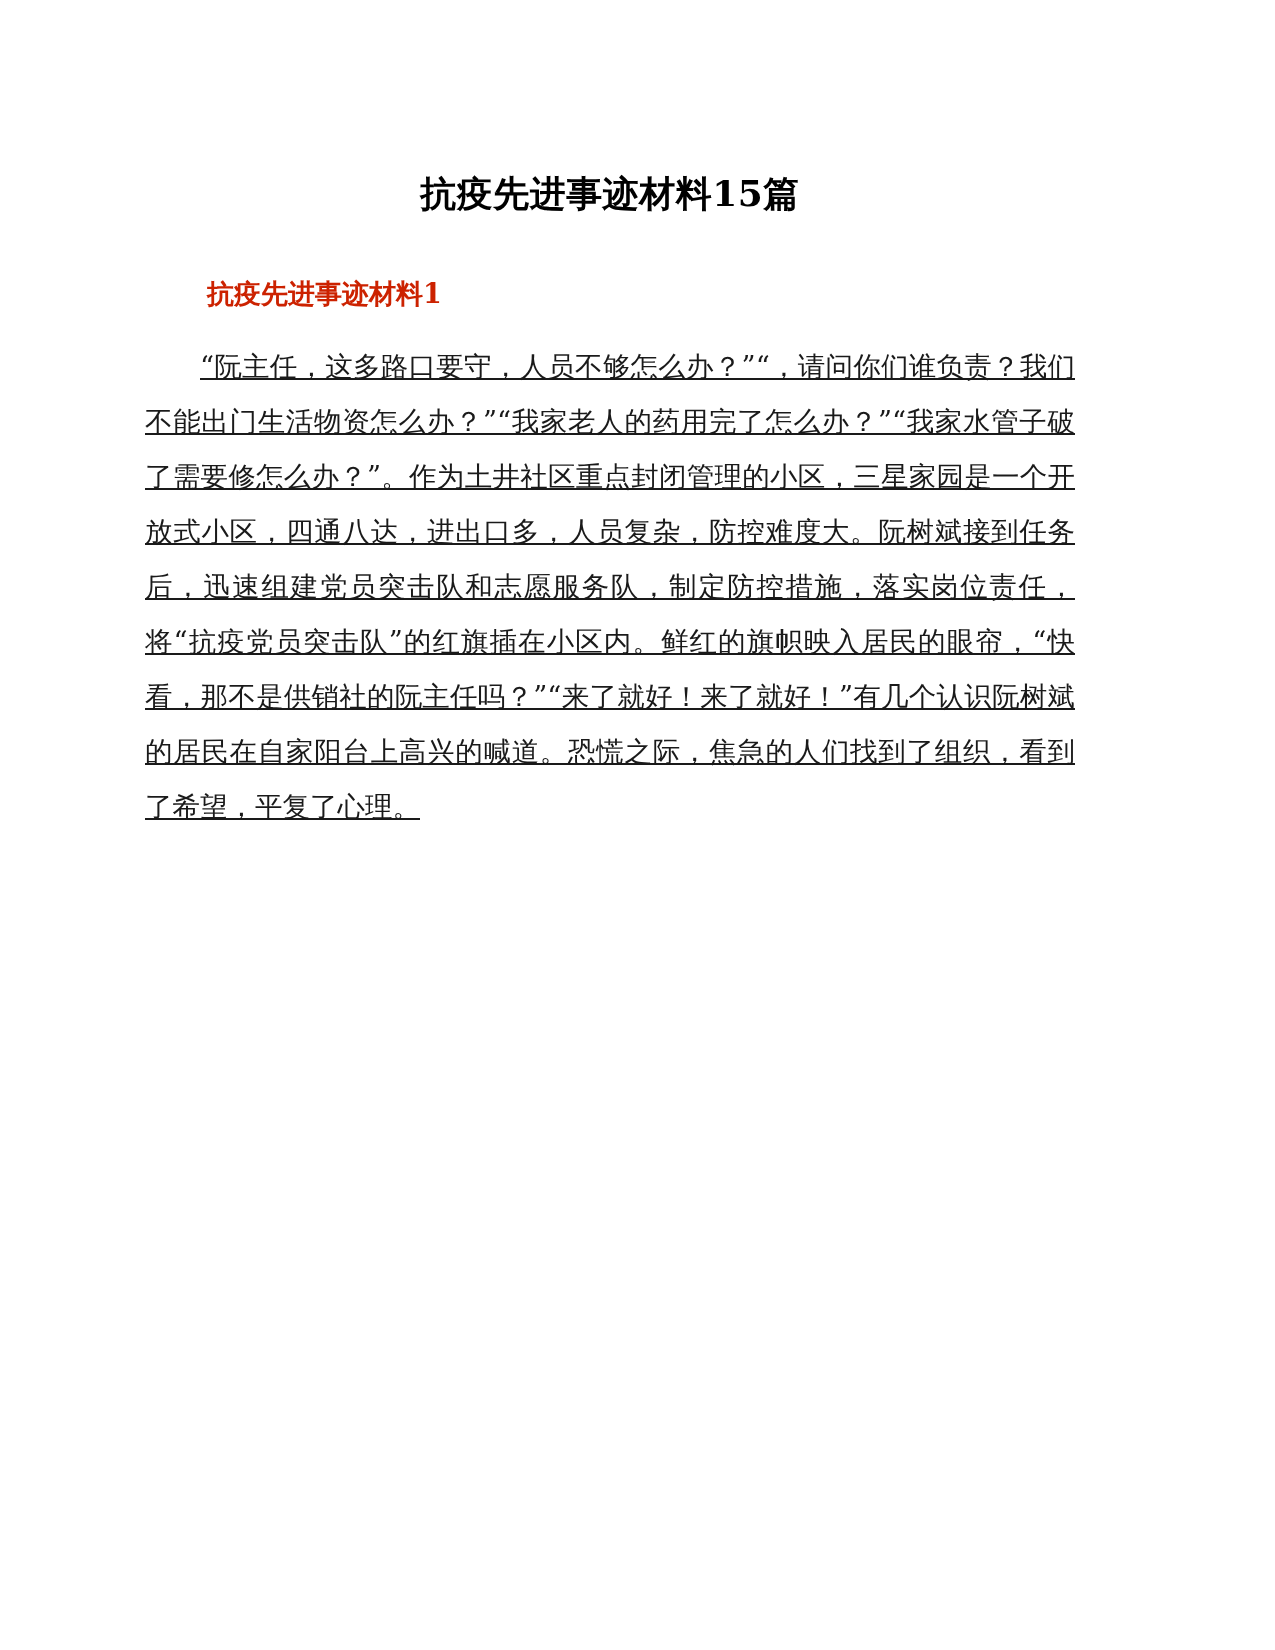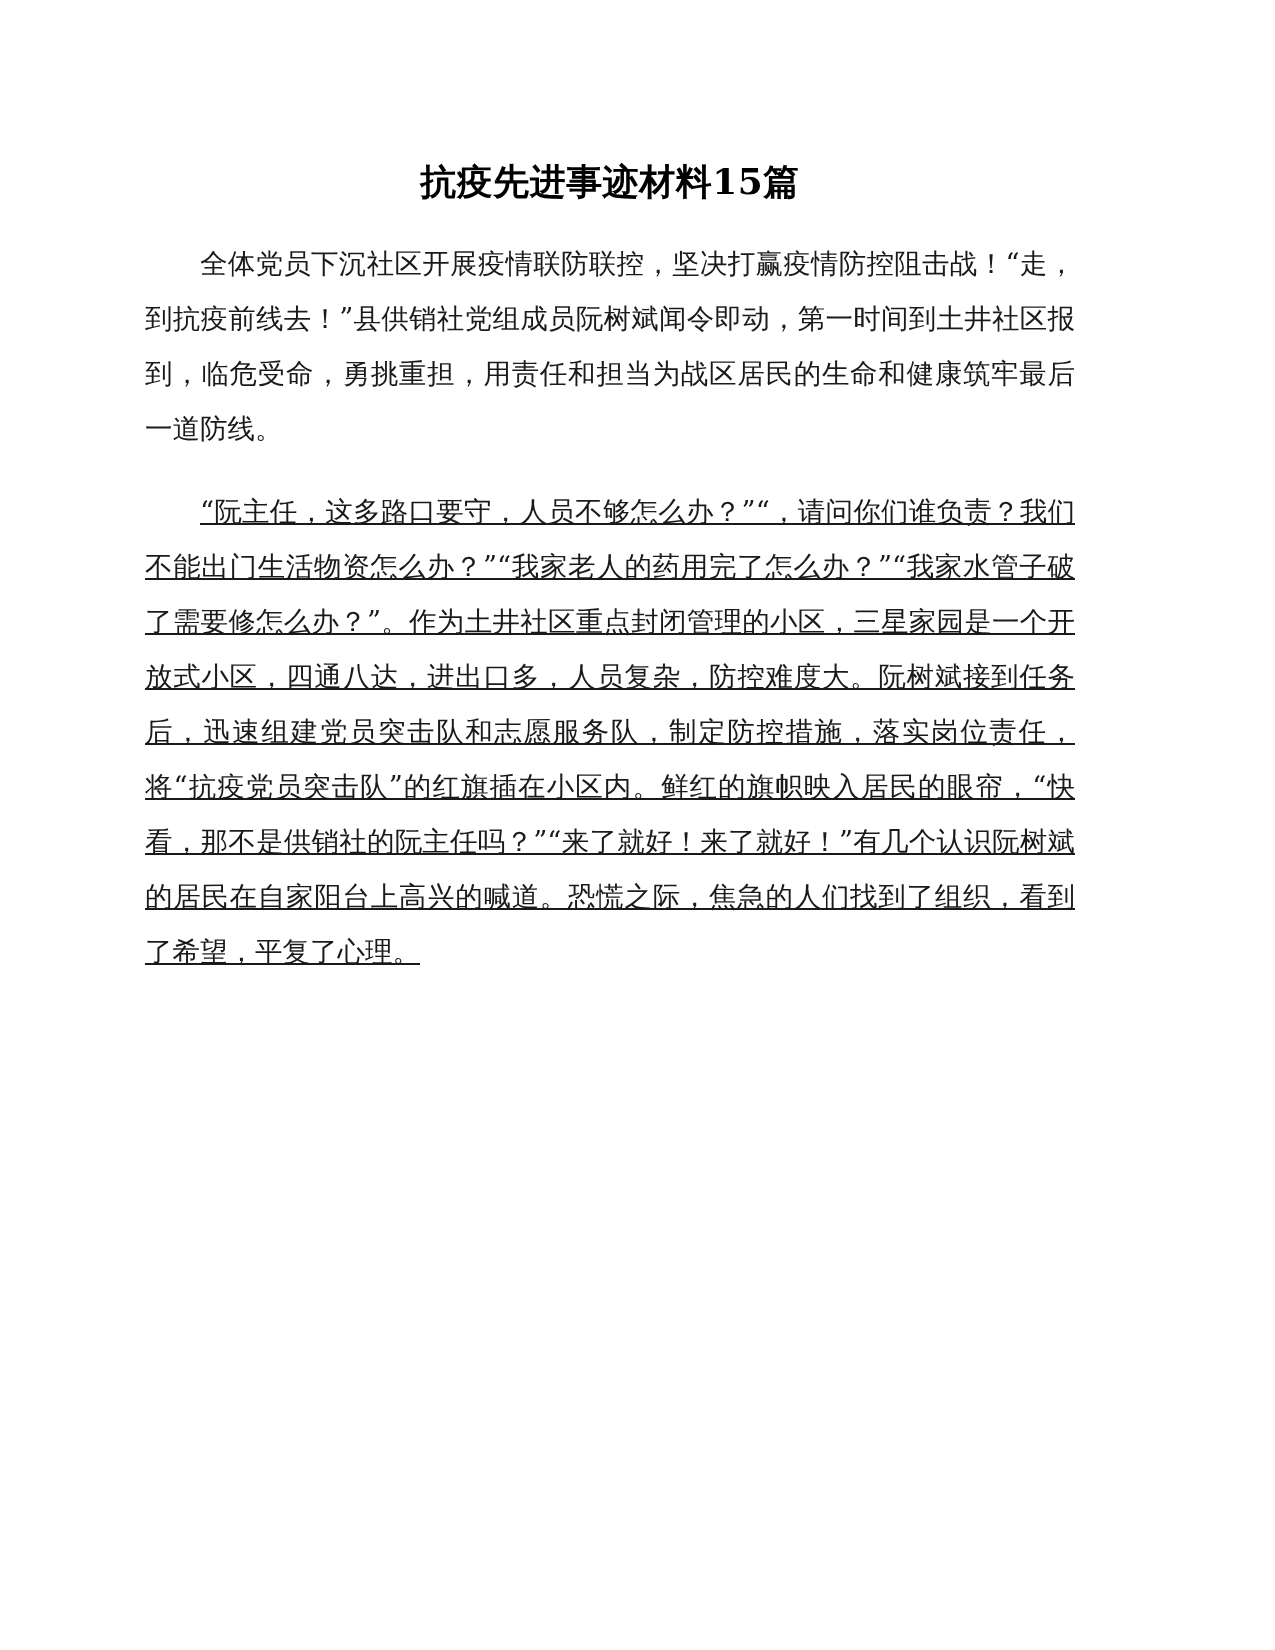--- a/index.html
+++ b/index.html
@@ -20,21 +20,21 @@
     overflow: hidden;
     box-sizing: border-box;
   }
   .content {
     position: absolute;
     left: 145px;
     top: 0;
     width: 930px;
   }
   .doc-title {
-    margin: 0;
+    margin: 12px;
     padding: 0;
     text-align: center;
     font-weight: bold;
     font-size: 36px;
     line-height: 1.32;
     letter-spacing: 0.5px;
     color: #000000;
     padding-top: 158px;
   }
   .section-heading {
@@ -64,20 +64,20 @@
   .para.p3 { padding-top: 28px; text-decoration: underline; }
 </style>
 </head>
 <body>
 
 <div class="page">
   <div class="content">
 
     <h1 class="doc-title">抗疫先进事迹材料15篇</h1>
 
+    <h2 class="section-heading">抗疫先进事迹材料1</h2>
 
-    <p class="para p1">全体党员下沉社区开展疫情联防联控，坚决打赢疫情防控阻击战！“走，到抗疫前线去！”县供销社党组成员阮树斌闻令即动，第一时间到土井社区报到，临危受命，勇挑重担，用责任和担当为战区居民的生命和健康筑牢最后一道防线。</p>
 
 
     <p class="para p3">“阮主任，这多路口要守，人员不够怎么办？”“，请问你们谁负责？我们不能出门生活物资怎么办？”“我家老人的药用完了怎么办？”“我家水管子破了需要修怎么办？”。作为土井社区重点封闭管理的小区，三星家园是一个开放式小区，四通八达，进出口多，人员复杂，防控难度大。阮树斌接到任务后，迅速组建党员突击队和志愿服务队，制定防控措施，落实岗位责任，将“抗疫党员突击队”的红旗插在小区内。鲜红的旗帜映入居民的眼帘，“快看，那不是供销社的阮主任吗？”“来了就好！来了就好！”有几个认识阮树斌的居民在自家阳台上高兴的喊道。恐慌之际，焦急的人们找到了组织，看到了希望，平复了心理。</p>
 
   </div>
 </div>
 
 </body></html>

